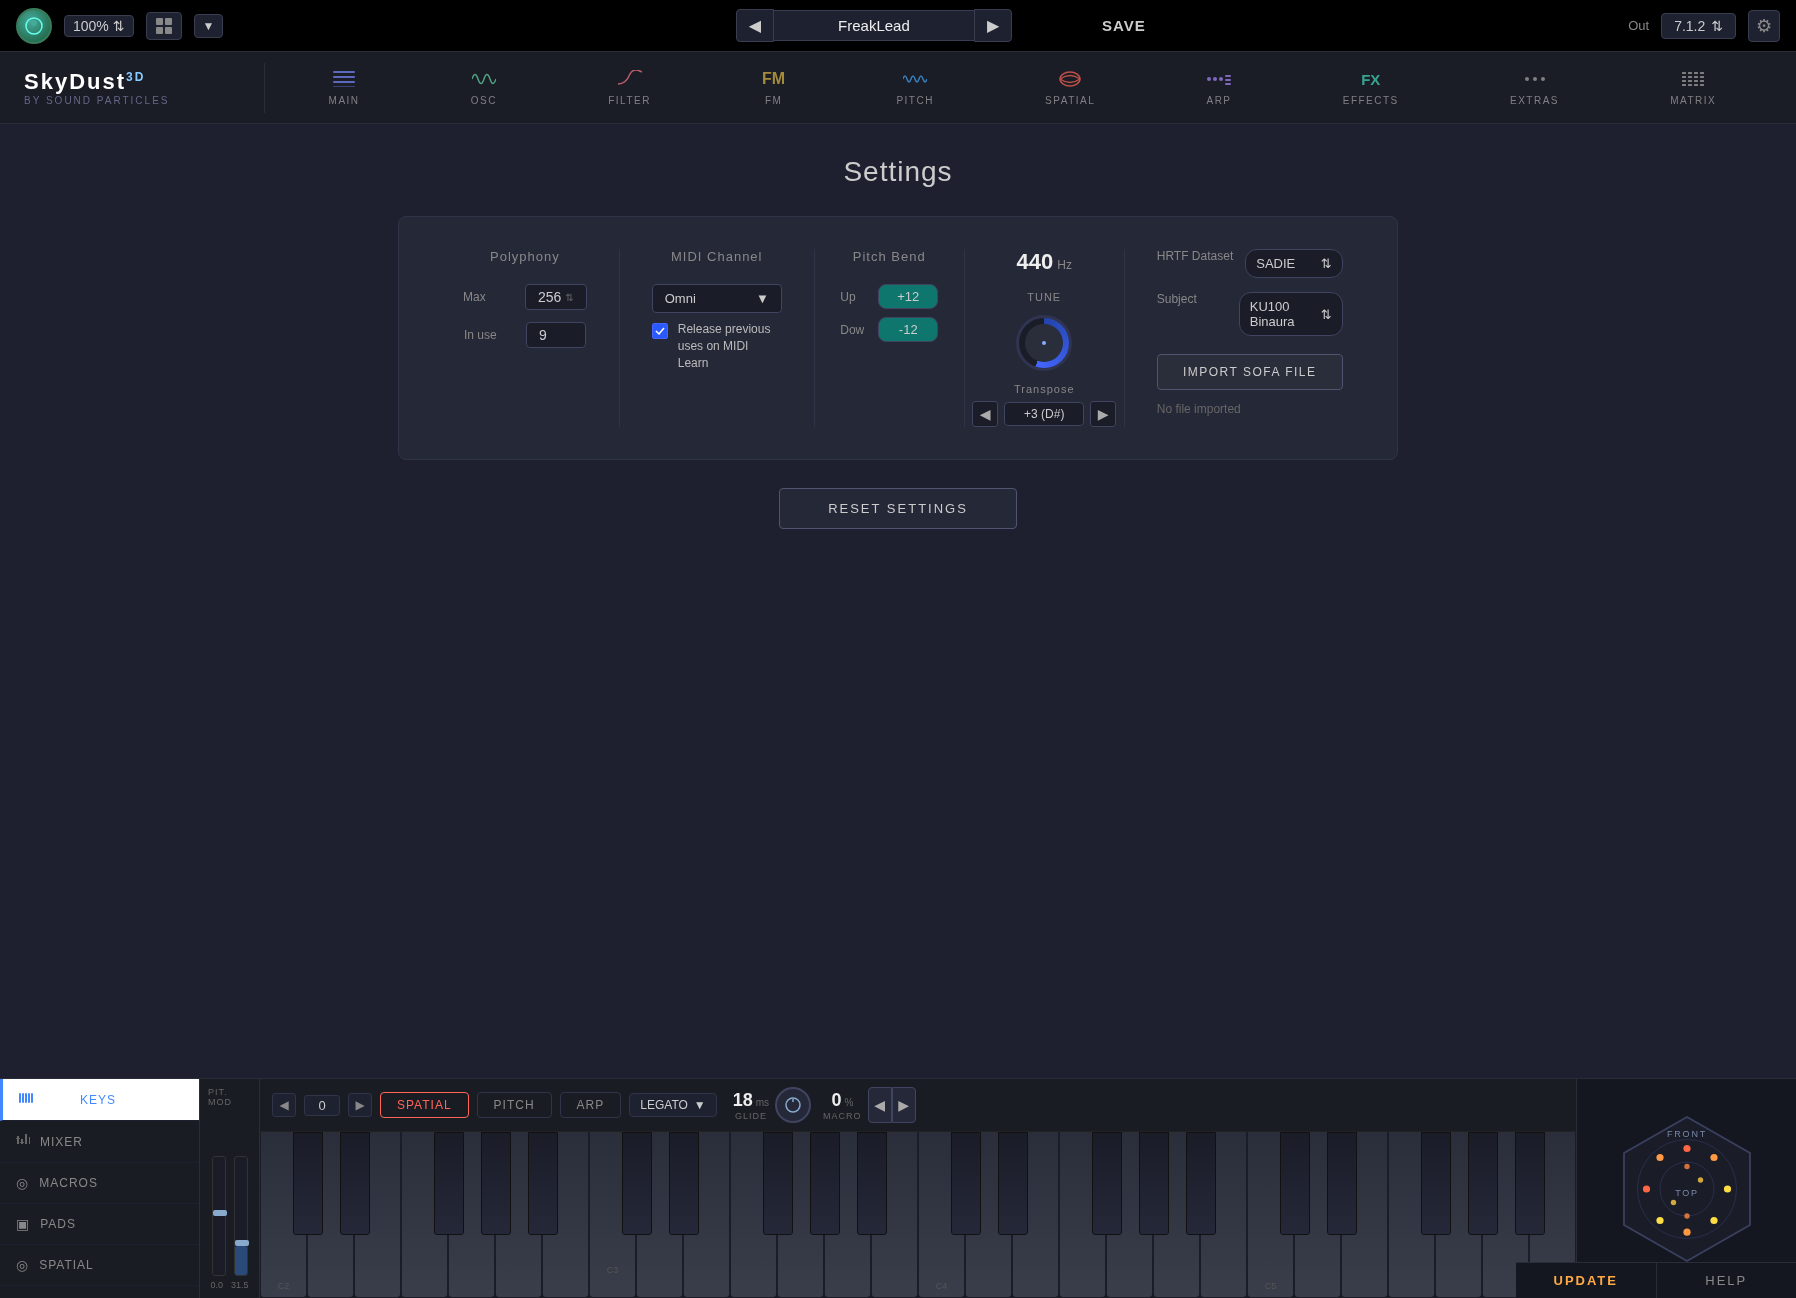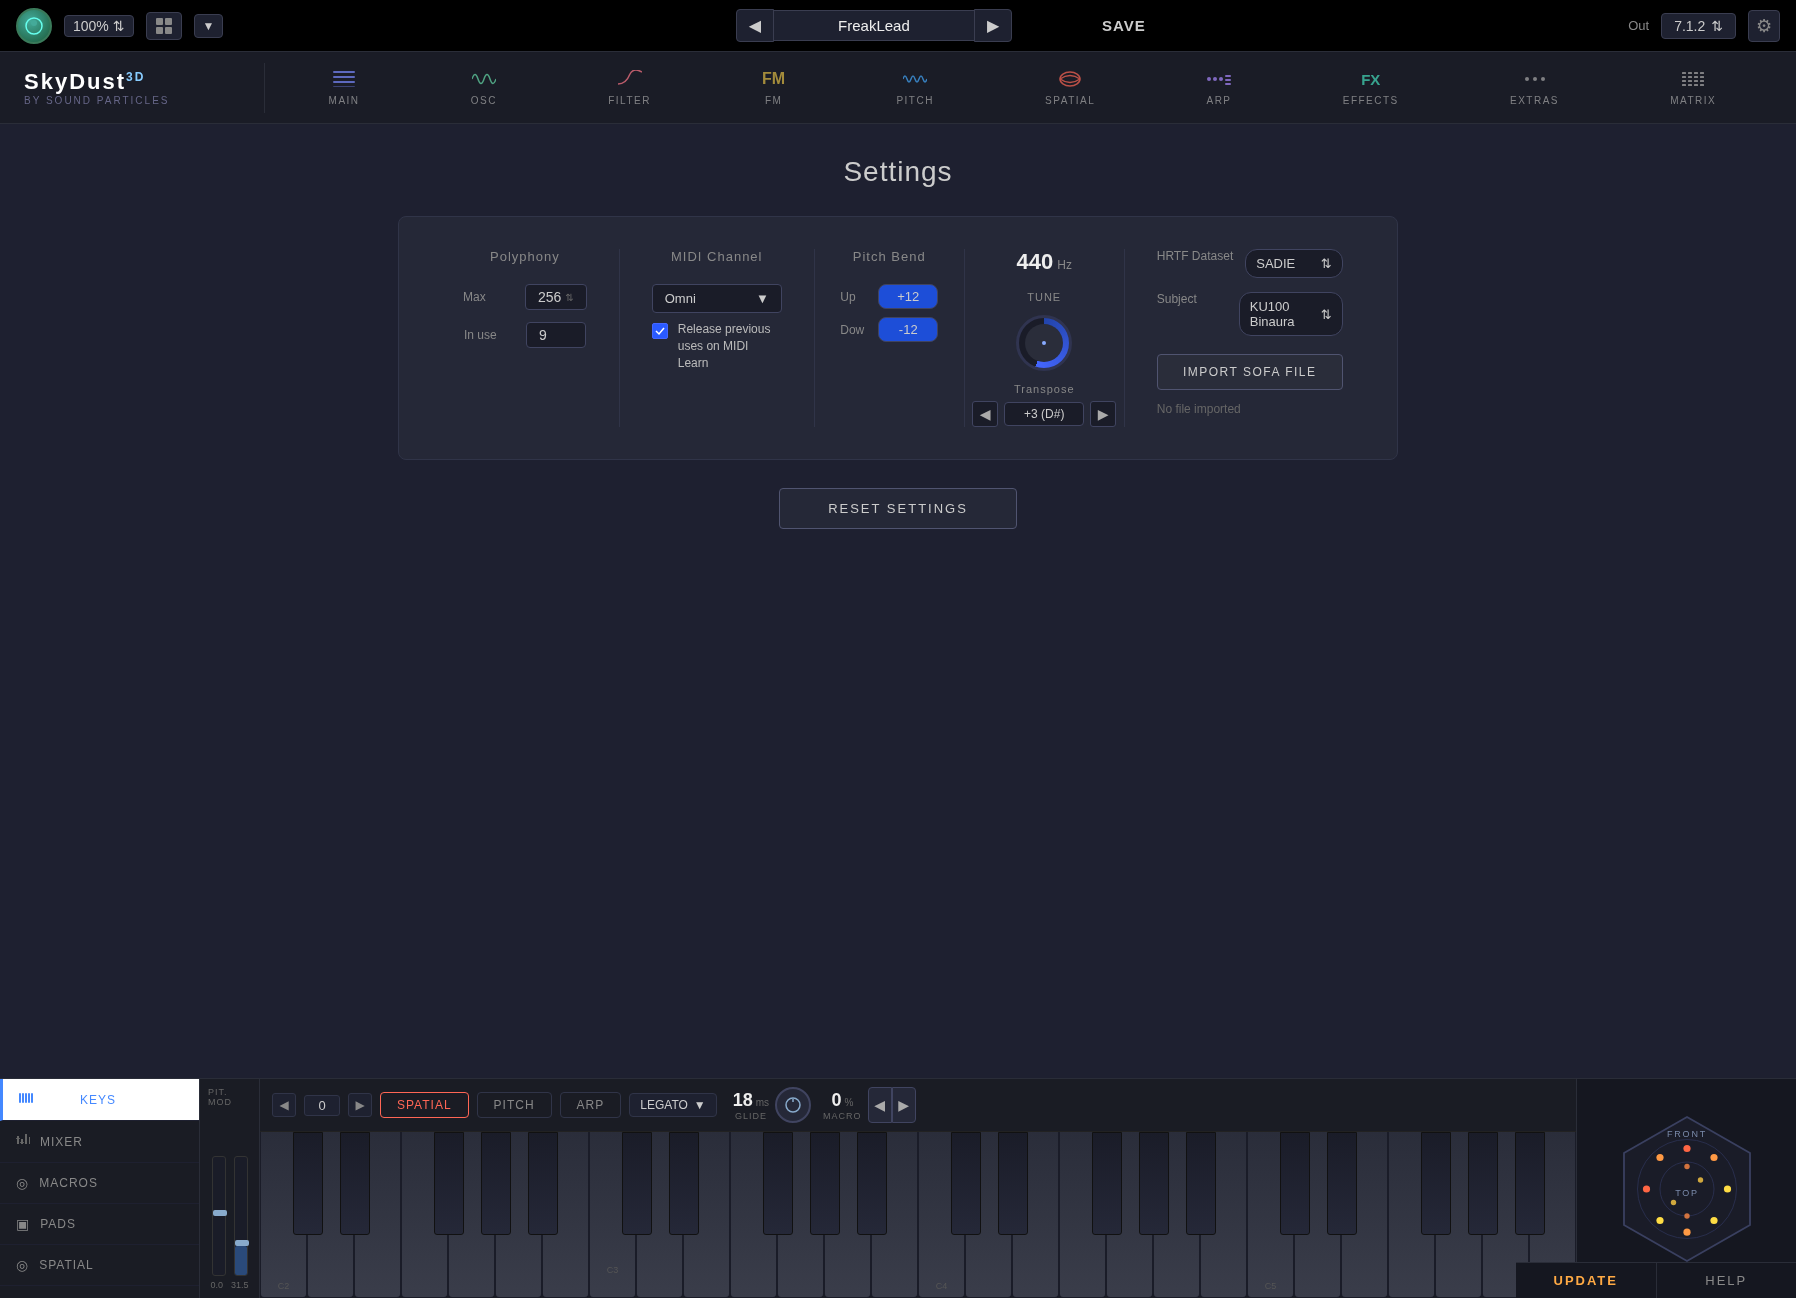--- a/index.html
+++ b/index.html
@@ -173,21 +173,21 @@
       display: flex; align-items: center; justify-content: center;
       cursor: pointer;
     }
     .checkbox-label { font-size: 12px; color: #bbb; line-height: 1.4; max-width: 120px; }
 
     
     .pitch-bend-section { min-width: 150px; }
     .pb-row { display: flex; align-items: center; gap: 8px; margin-bottom: 8px; }
     .pb-label { font-size: 12px; color: #888; min-width: 30px; }
     .pb-value {
-      background: #1d4ed8; border: 1px solid #404460;
+      background: #0f766e; border: 1px solid #404460;
       border-radius: 8px; padding: 4px 1px;
       color: #ccc; font-size: 13px; min-width: 60px; text-align: center;
     }
 
     
     .tune-section { min-width: 160px; }
     .tune-hz { font-size: 22px; color: #eee; font-weight: bold; }
     .tune-hz-label { font-size: 12px; color: #888; }
     .tune-label { font-size: 11px; color: #888; letter-spacing: 1px; margin: 16px 0 12px; }
     .tune-knob {

